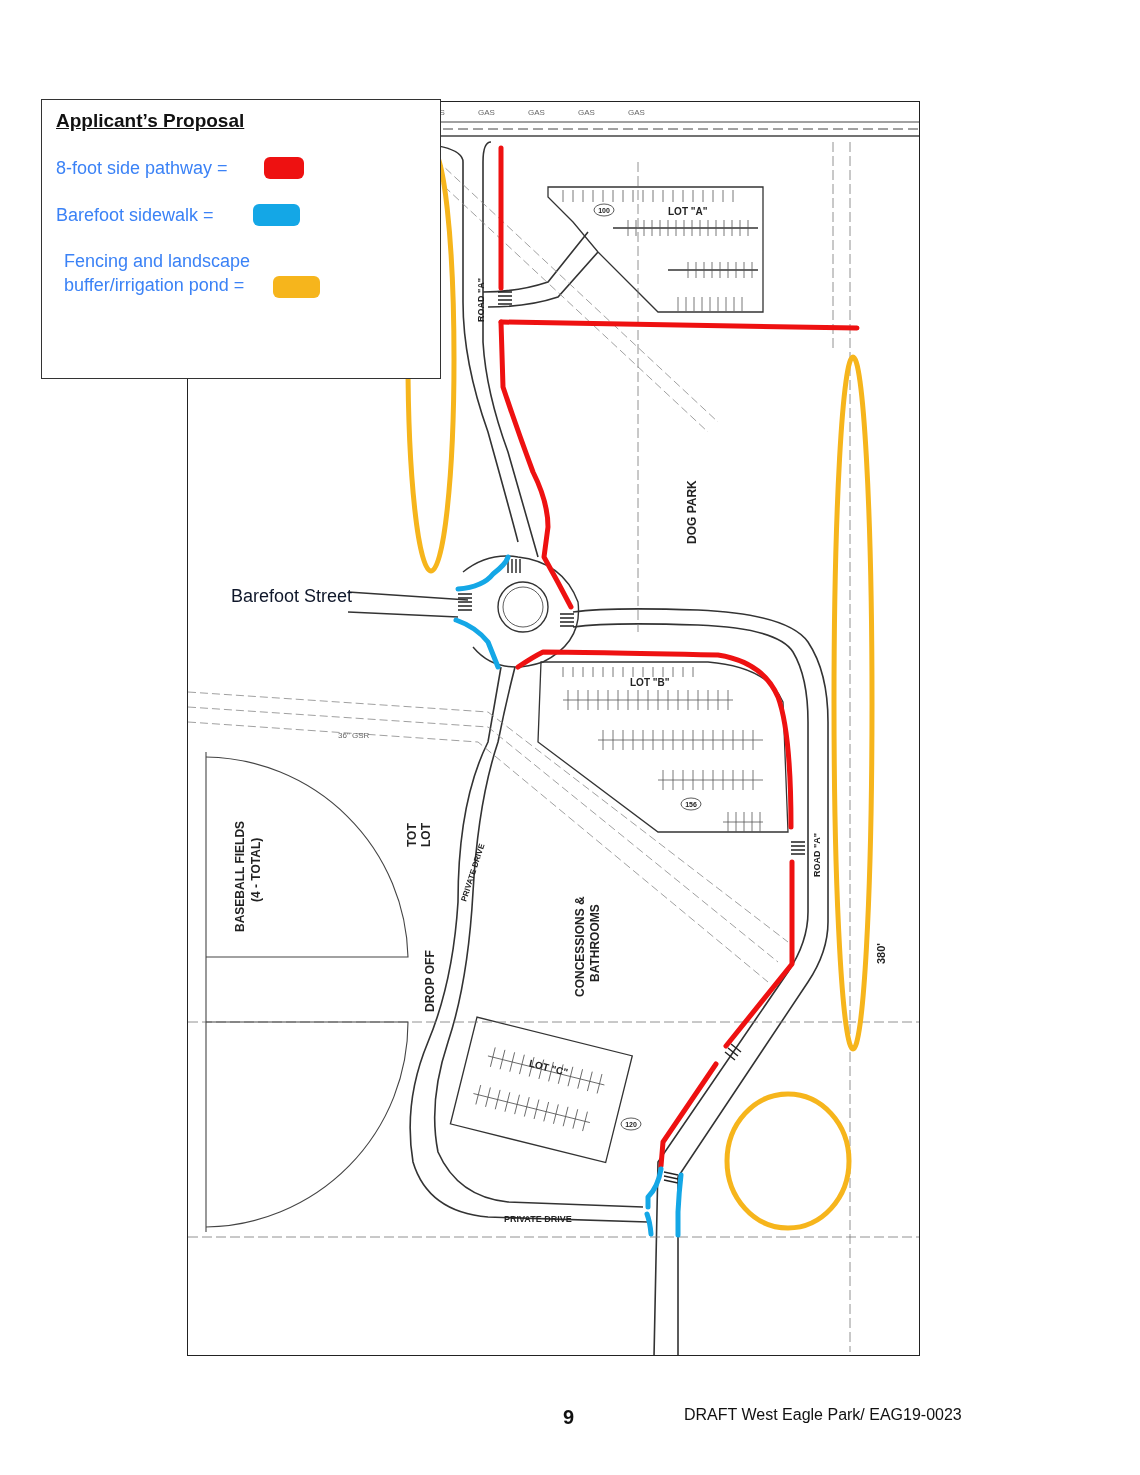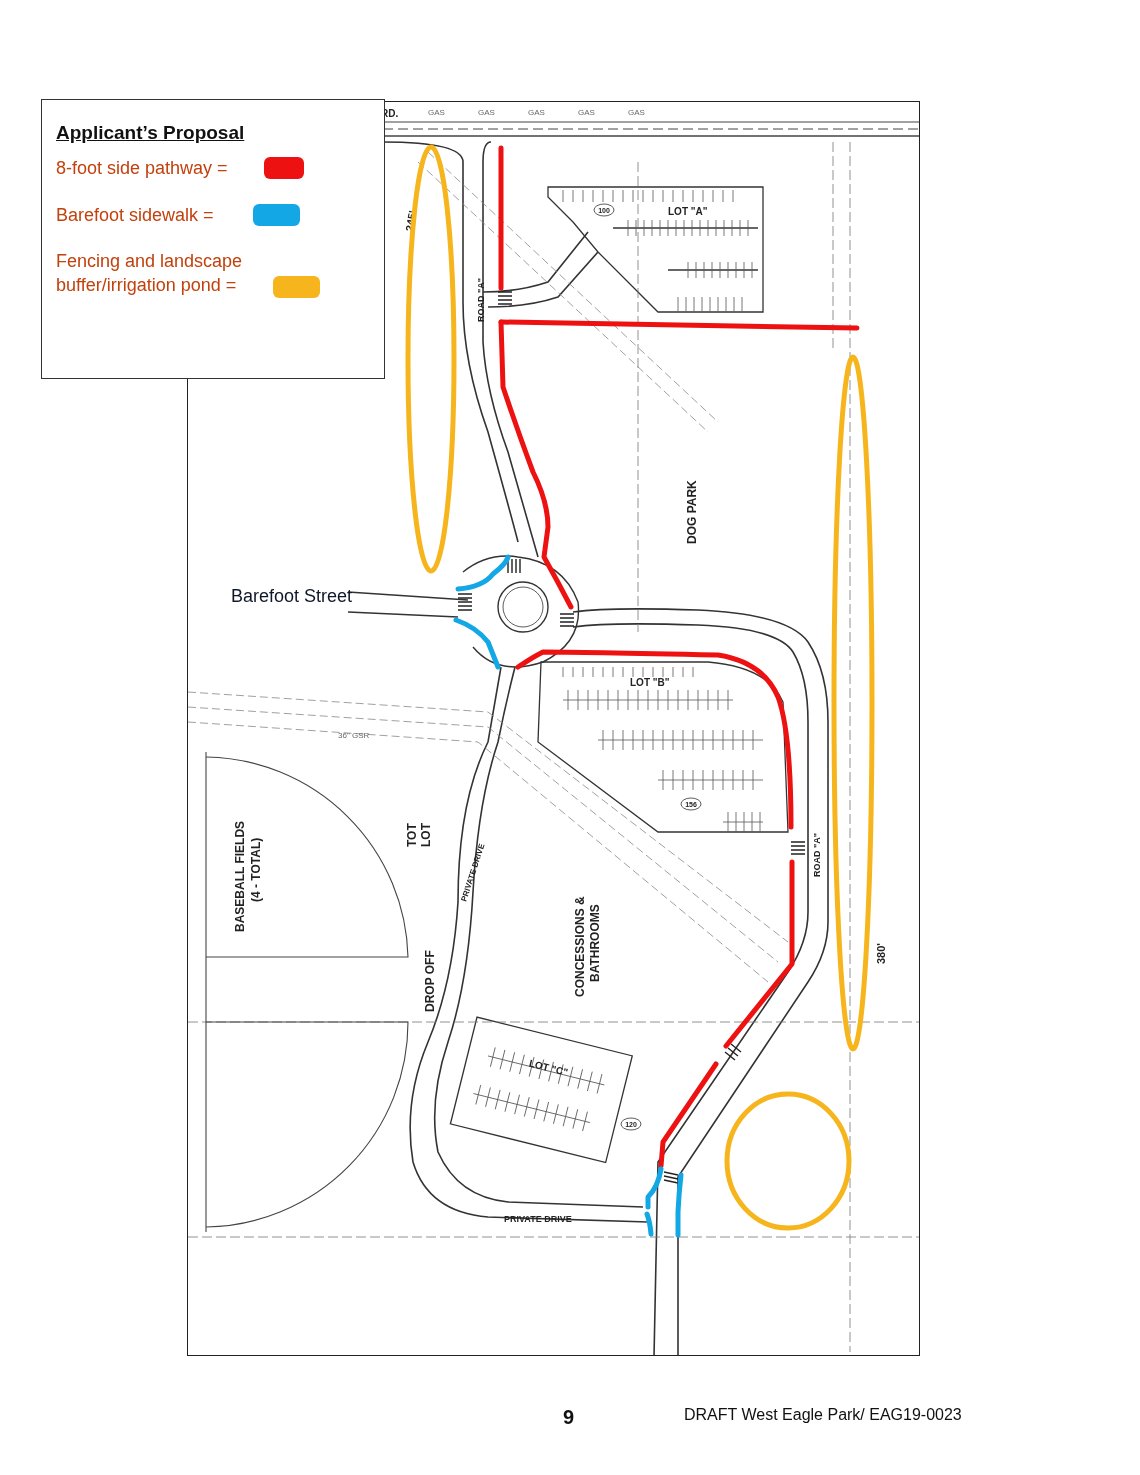--- a/index.html
+++ b/index.html
@@ -1,21 +1,21 @@
 <!DOCTYPE html>
 <html><head>
 <meta charset="utf-8">
 <style>
   html, body { margin:0; padding:0; background:#ffffff; }
   body { width:1140px; height:1475px; position:relative; overflow:hidden; font-family:"Liberation Sans", sans-serif; }
   .map-frame { position:absolute; left:187px; top:101px; width:733px; height:1255px; border:1.5px solid #222; box-sizing:border-box; background:#fff; overflow:hidden; }
   .map-svg { position:absolute; left:0; top:0; width:733px; height:1255px; }
-  .legend { position:absolute; left:41px; top:99px; width:344px; height:280px; border:1.3px solid #333; background:#fff; box-sizing:border-box; padding:20px 14px; }
+  .legend { position:absolute; left:41px; top:99px; width:400px; height:280px; border:1.3px solid #333; background:#fff; box-sizing:border-box; padding:8px 14px; }
   .legend-title { font-weight:bold; font-size:19px; text-decoration:underline; color:#111; margin:2px 0 0 0; }
-  .legend-row { position:absolute; left:14px; font-size:18px; color:#c2410c; line-height:24px; }
+  .legend-row { position:absolute; left:14px; font-size:18px; color:#3b82f6; line-height:24px; }
   .swatch { position:absolute; width:40px; height:22px; border-radius:6px; }
   .street-label { position:absolute; left:209px; top:586px; font-size:18px; color:#0f172a; background:transparent;margin-left:22px; }
   .footer-page { position:absolute; left:563px; top:1406px; font-size:20px; font-weight:bold; color:#111; }
   .footer-title { position:absolute; left:684px; top:1406px; font-size:16px; color:#111; }
   .lbl { font-family:"Liberation Sans", sans-serif; font-weight:bold; fill:#222; }
   .lblsm { font-family:"Liberation Sans", sans-serif; fill:#666; font-size:8px; }
 </style>
 </head>
 <body>
 
@@ -183,21 +183,21 @@
   <div class="legend-row" style="top:56px;">
     <span>8-foot side pathway =</span>
   </div>
   <div class="swatch" style="left:222px; top:57px; background:#ee1111;"></div>
 
   <div class="legend-row" style="top:103px;">
     <span>Barefoot sidewalk =</span>
   </div>
   <div class="swatch" style="left:211px; top:104px; background:#14a7e6; width:47px;"></div>
 
-  <div class="legend-row" style="top:149px;">
+  <div class="legend-row" style="top:149px;margin-left:8px;">
     <div>Fencing and landscape</div>
     <div>buffer/irrigation pond =</div>
   </div>
   <div class="swatch" style="left:231px; top:176px; background:#f6b51c; width:47px;"></div>
 </div>
 
 <div class="street-label">Barefoot Street</div>
 
 <div class="footer-page">9</div>
 <div class="footer-title">DRAFT West Eagle Park/ EAG19-0023</div>

